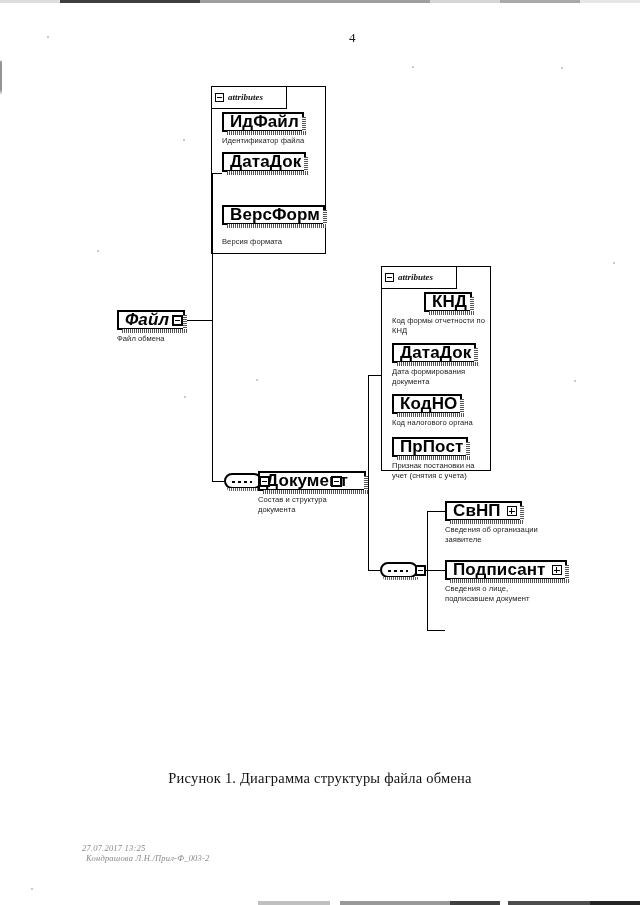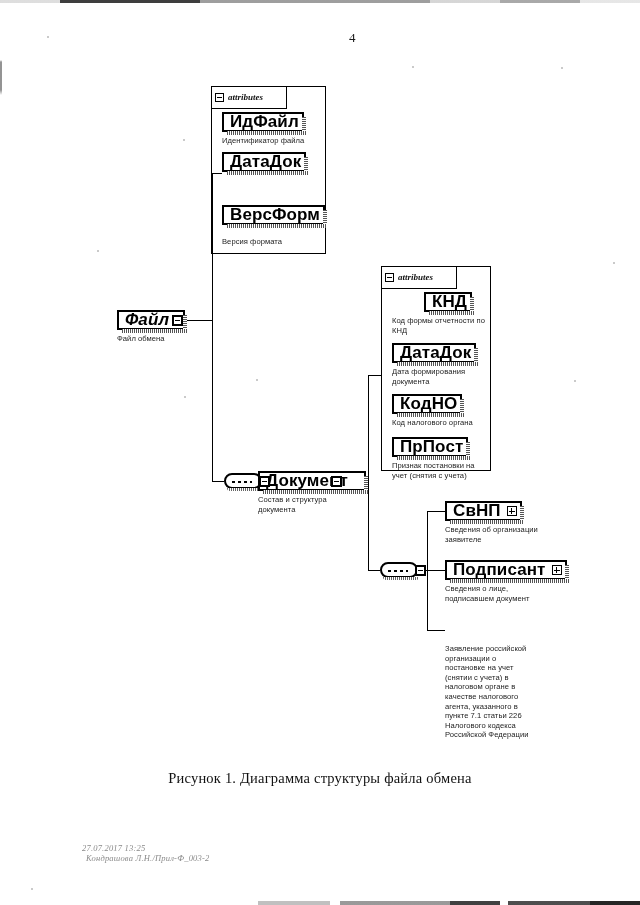--- a/index.html
+++ b/index.html
@@ -444,21 +444,20 @@
   <div class="node-desc" style="left:445px; top:525px; width:106px;">Сведения об организации заявителе</div>
 
   <div class="node" style="left:445px; top:560px;">
     <div class="node-box">
       <span class="node-name">Подписант</span>
       <span class="plus-btn"></span>
     </div>
   </div>
   <div class="node-desc" style="left:445px; top:584px; width:106px;">Сведения о лице, подписавшем документ</div>
 
-  <div class="node-desc" style="left:445px; top:644px; width:92px;">Заявление российской организации о постановке на учет (снятии с учета) в налоговом органе в качестве налогового агента, указанного в пункте 7.1 статьи 226 Налогового кодекса Российской Федерации</div>
 
 </div>
 
 <div class="figure-caption">Рисунок 1. Диаграмма структуры файла обмена</div>
 
 <div class="footer">
   <div class="f1">27.07.2017 13:25</div>
   <div class="f2">Кондрашова Л.Н./Прил-Ф_003-2</div>
 </div>
 

